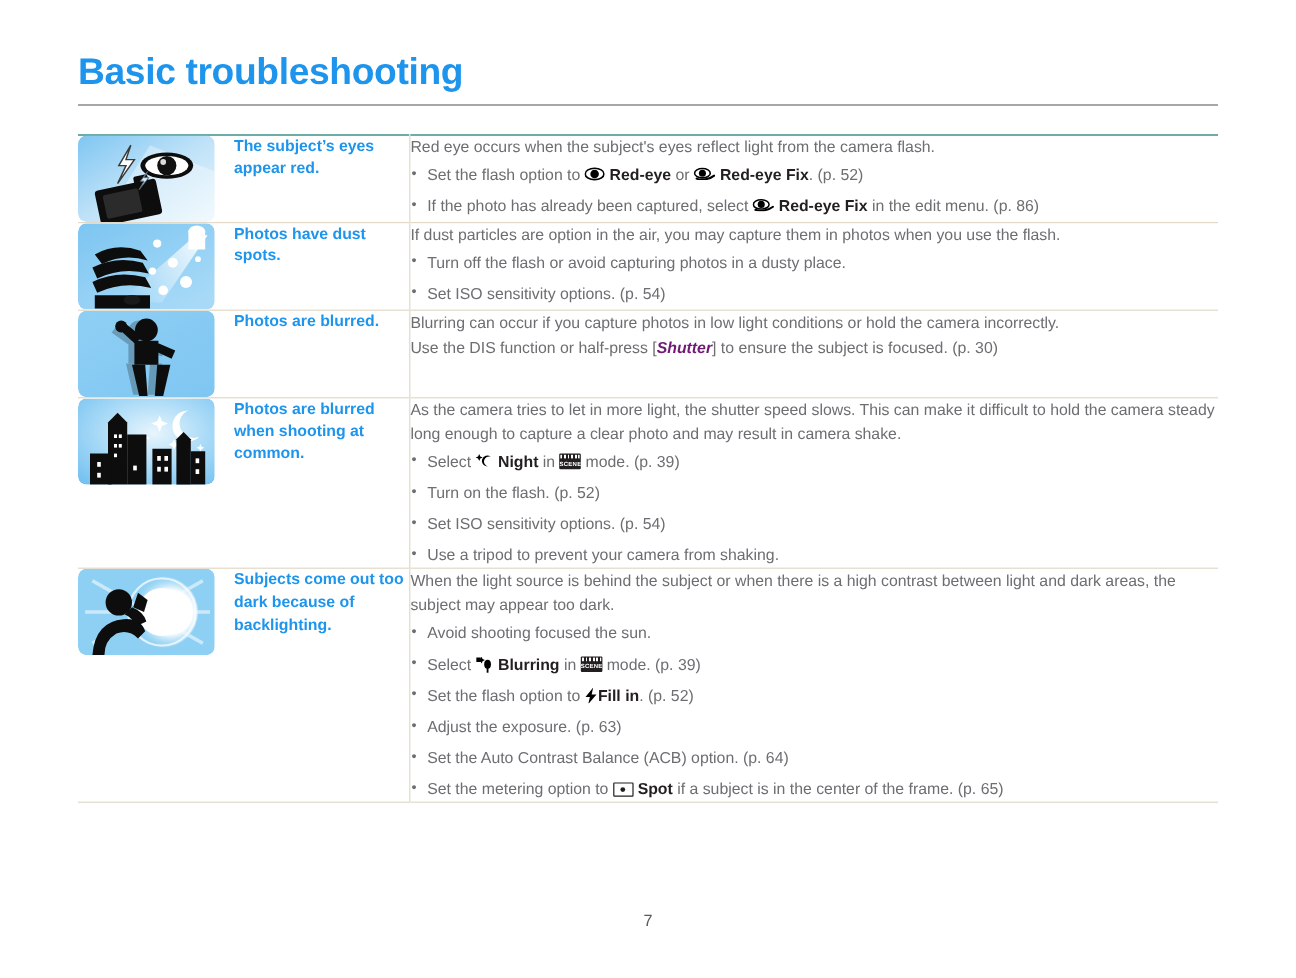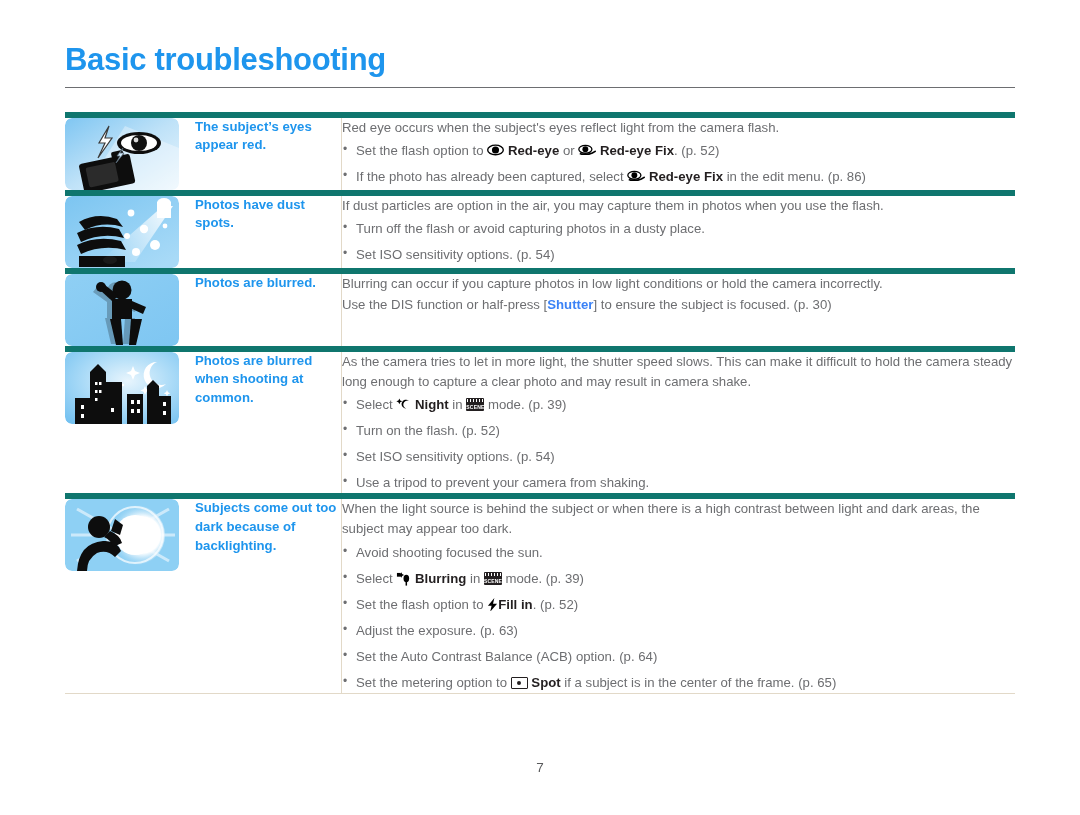--- a/index.html
+++ b/index.html
@@ -45,21 +45,21 @@
   }
 
   
   .tbl {
     margin-top: 24px;
     border-collapse: collapse;
     width: 950px;
     table-layout: fixed;
   }
   .tbl tr {
-    border-top: 6px solid #0f766e;
+    border-top: 1px solid #0f766e;
     border-bottom: 1px solid #e2d9c8;
   }
   .tbl td {
     vertical-align: top;
     padding: 0;
   }
   .cell-thumb { width: 130px; padding: 9px 0 9px 4px; }
   .cell-label { width: 146px; padding: 10px 12px 12px 5px; }
   .cell-body  {
     padding: 9px 0 12px 17px;
@@ -95,21 +95,21 @@
   ul.opts li:last-child { margin-bottom: 0; }
   ul.opts li::before {
     content: "•";
     position: absolute;
     left: 1px;
     top: -1px;
     color: #6d6e71;
     font-size: 12px;
   }
   b.em { color: #231f20; font-weight: bold; }
-  .brk { color: #3b82f6; font-weight: bold; }
+  .brk { color: #701a75; font-weight: bold; font-style: italic; }
 
   
   .ic {
     display: inline-block;
     vertical-align: -2px;
     position: relative;
   }
   .ic-eye { width: 17px; height: 13px; }
   .ic-eye svg, .ic-eyefix svg, .ic-night svg,
   .ic-backlight svg, .ic-flash svg { display: block; }

